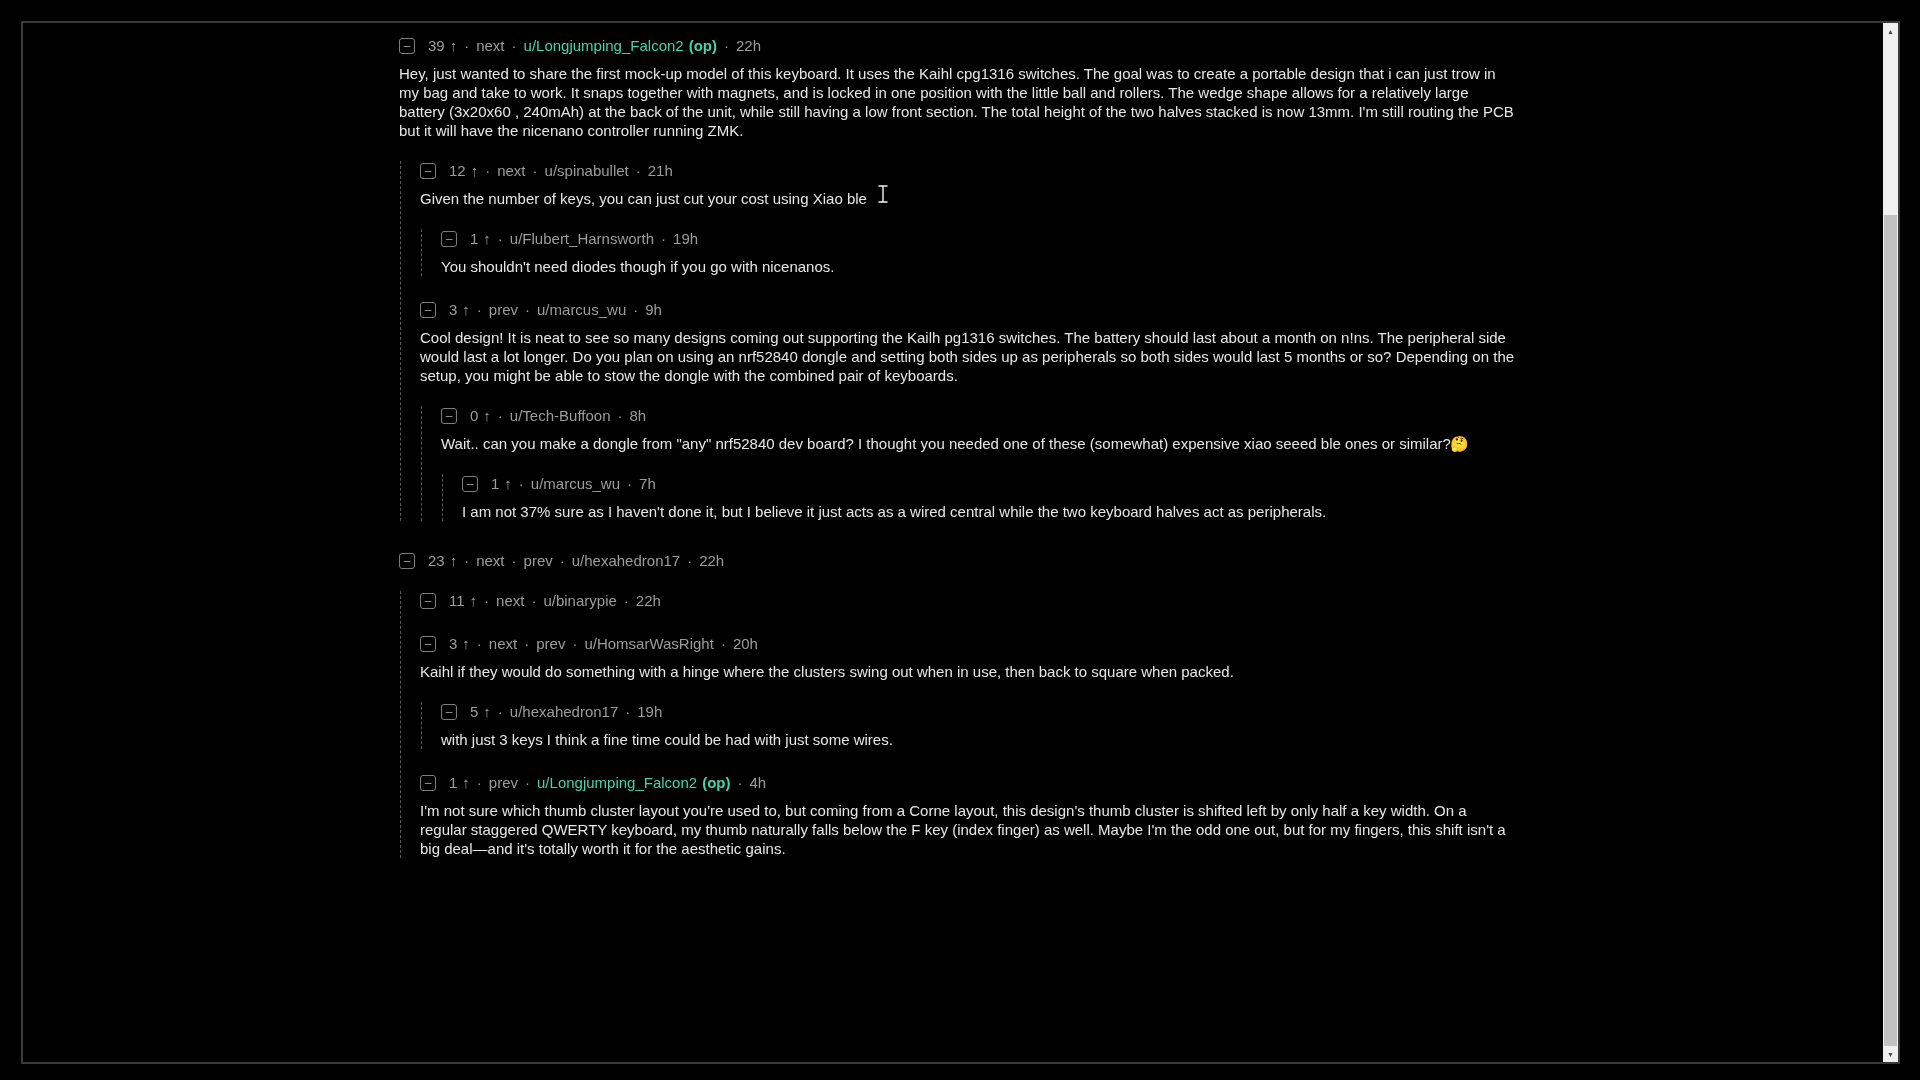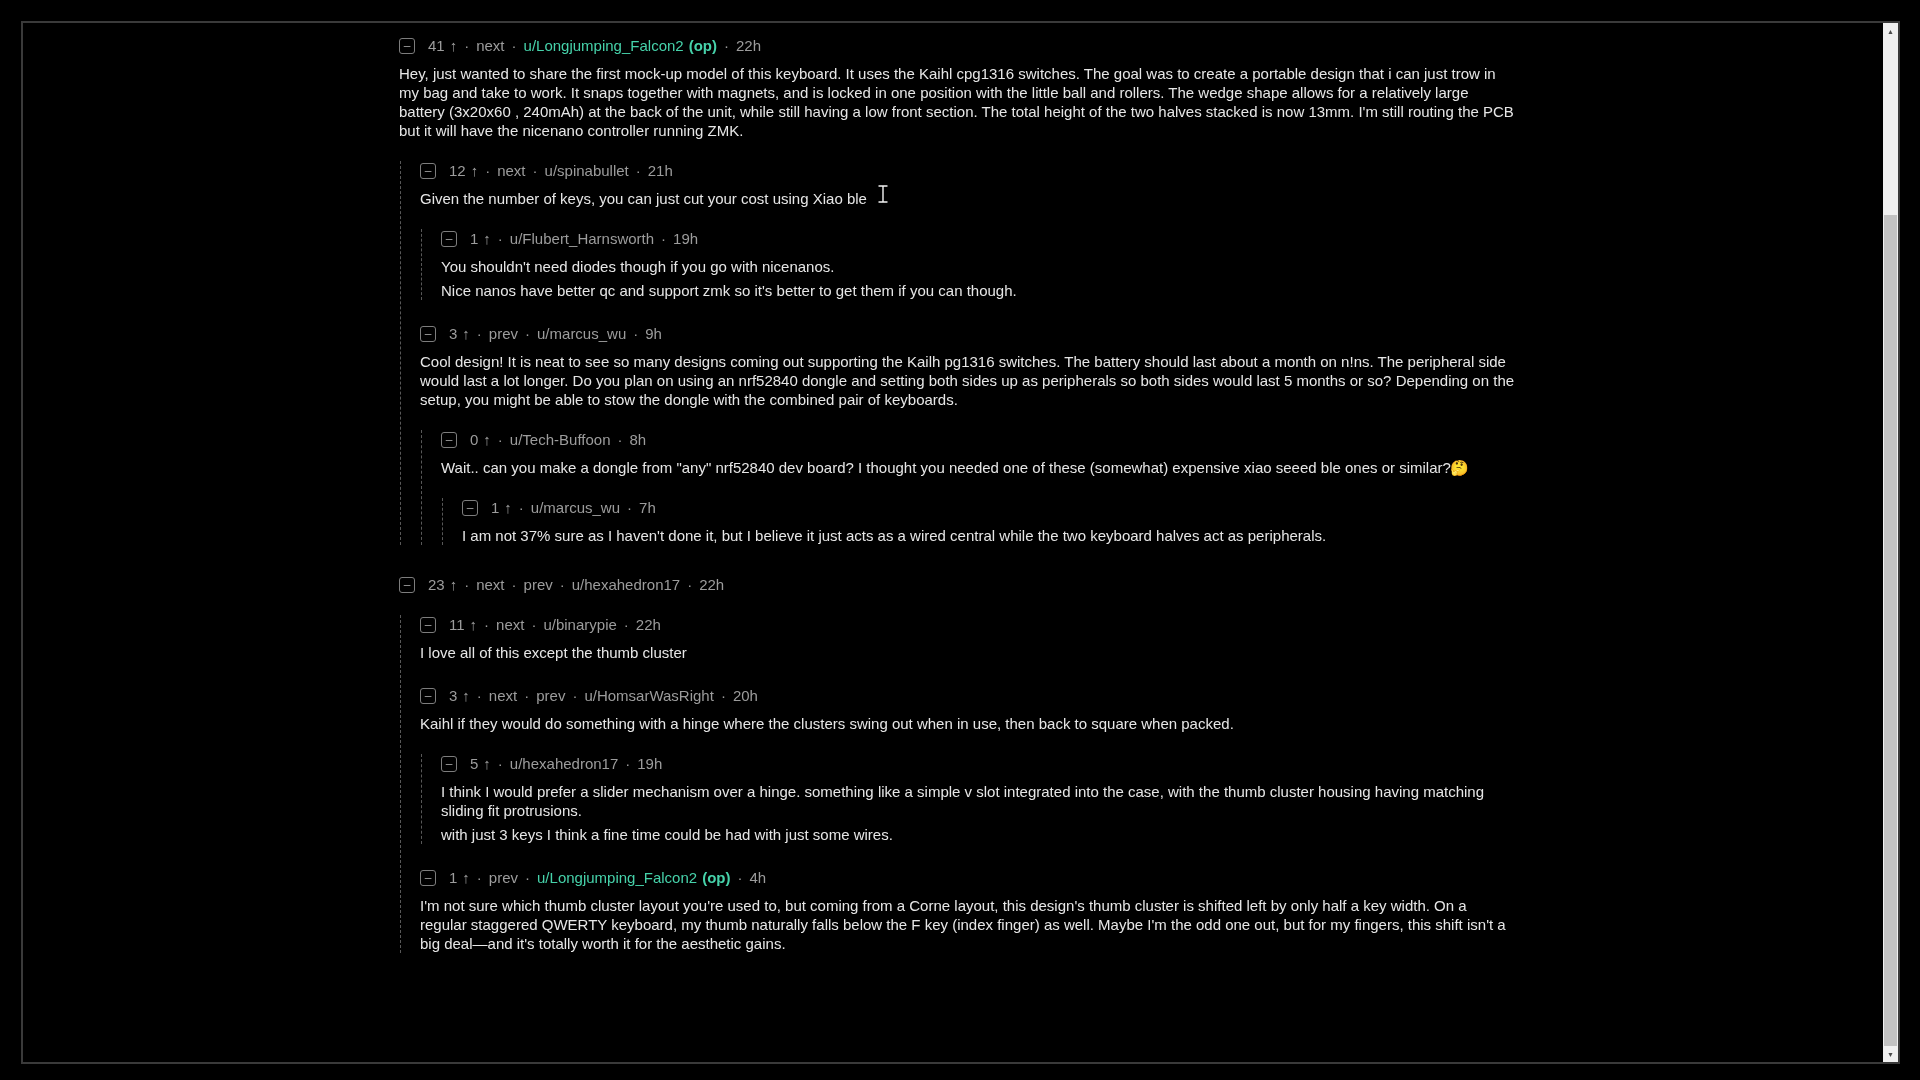--- a/index.html
+++ b/index.html
@@ -41,21 +41,21 @@
   .ibeam{position:absolute;left:877px;top:184px;width:12px;height:20px;pointer-events:none;}
 </style>
 </head>
 <body>
 
 <div class="panel">
   <div class="thread-col" id="comments-root">
       <div class="comment root">
         <div class="c-header">
           <span class="collapse-box">–</span>
-          <span class="score">41</span>
+          <span class="score">39</span>
           <span class="arrow">↑</span>
           <span class="sep">·</span>
           <a class="hlink">next</a>
           <span class="sep">·</span>
           <a class="user op"><span>u/Longjumping_Falcon2</span><span class="op-tag">(op)</span></a>
           <span class="sep">·</span>
           <span class="time">22h</span>
         </div>
         <div class="c-body">
           <p>Hey, just wanted to share the first mock-up model of this keyboard. It uses the Kaihl cpg1316 switches. The goal was to create a portable design that i can just trow in my bag and take to work. It snaps together with magnets, and is locked in one position with the little ball and rollers. The wedge shape allows for a relatively large battery (3x20x60 , 240mAh) at the back of the unit, while still having a low front section. The total height of the two halves stacked is now 13mm. I'm still routing the PCB but it will have the nicenano controller running ZMK.</p>
@@ -82,21 +82,20 @@
                   <span class="collapse-box">–</span>
                   <span class="score">1</span>
                   <span class="arrow">↑</span>
                   <span class="sep">·</span>
                   <a class="user"><span>u/Flubert_Harnsworth</span></a>
                   <span class="sep">·</span>
                   <span class="time">19h</span>
                 </div>
                 <div class="c-body">
                   <p>You shouldn't need diodes though if you go with nicenanos.</p>
-                  <p>Nice nanos have better qc and support zmk so it's better to get them if you can though.</p>
                 </div>
               </div>
             </div>
           </div>
           <div class="comment">
             <div class="c-header">
               <span class="collapse-box">–</span>
               <span class="score">3</span>
               <span class="arrow">↑</span>
               <span class="sep">·</span>
@@ -164,23 +163,20 @@
               <span class="collapse-box">–</span>
               <span class="score">11</span>
               <span class="arrow">↑</span>
               <span class="sep">·</span>
               <a class="hlink">next</a>
               <span class="sep">·</span>
               <a class="user"><span>u/binarypie</span></a>
               <span class="sep">·</span>
               <span class="time">22h</span>
             </div>
-            <div class="c-body">
-              <p>I love all of this except the thumb cluster</p>
-            </div>
           </div>
           <div class="comment">
             <div class="c-header">
               <span class="collapse-box">–</span>
               <span class="score">3</span>
               <span class="arrow">↑</span>
               <span class="sep">·</span>
               <a class="hlink">next</a>
               <span class="sep">·</span>
               <a class="hlink">prev</a>
@@ -197,21 +193,20 @@
                 <div class="c-header">
                   <span class="collapse-box">–</span>
                   <span class="score">5</span>
                   <span class="arrow">↑</span>
                   <span class="sep">·</span>
                   <a class="user"><span>u/hexahedron17</span></a>
                   <span class="sep">·</span>
                   <span class="time">19h</span>
                 </div>
                 <div class="c-body">
-                  <p>I think I would prefer a slider mechanism over a hinge. something like a simple v slot integrated into the case, with the thumb cluster housing having matching sliding fit protrusions.</p>
                   <p>with just 3 keys I think a fine time could be had with just some wires.</p>
                 </div>
               </div>
             </div>
           </div>
           <div class="comment">
             <div class="c-header">
               <span class="collapse-box">–</span>
               <span class="score">1</span>
               <span class="arrow">↑</span>

